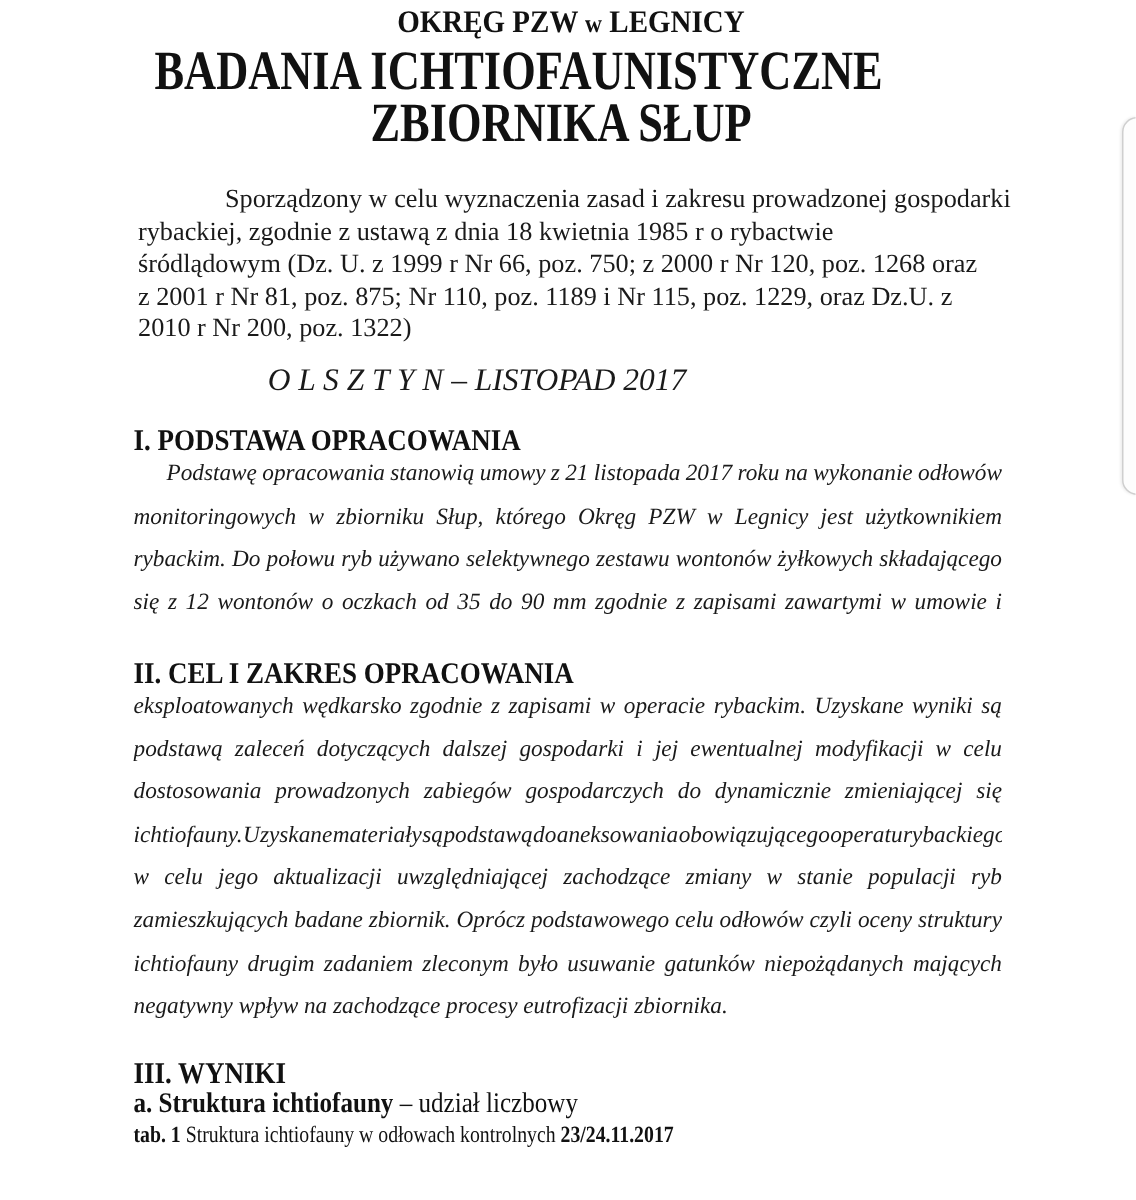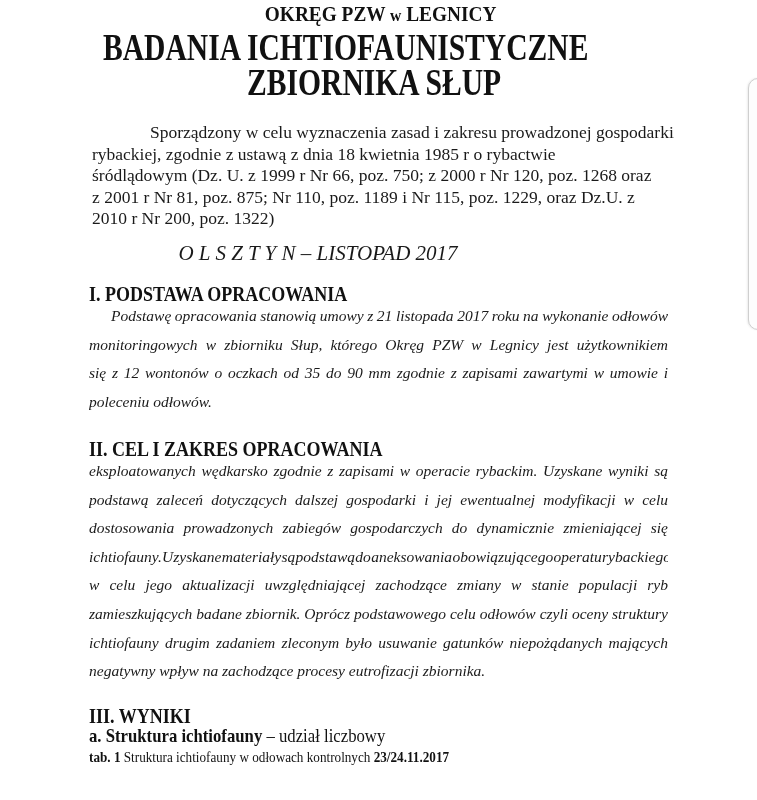--- a/index.html
+++ b/index.html
@@ -87,22 +87,22 @@
     <span>z 2001 r Nr 81, poz. 875; Nr 110, poz. 1189 i Nr 115, poz. 1229, oraz Dz.U. z</span>
     <span>2010 r Nr 200, poz. 1322)</span>
   </div>
 
   <div class="place">O L S Z T Y N – LISTOPAD 2017</div>
 
   <div class="h" style="top:283px;">I. PODSTAWA OPRACOWANIA</div>
   <div class="para" style="top:302px;">
     <span class="ln first" style="white-space: nowrap; display: block; word-spacing: -0.363636px;">Podstawę opracowania stanowią umowy z 21 listopada 2017 roku na wykonanie odłowów</span>
     <span class="ln" style="white-space: nowrap; display: block; word-spacing: 2.9px;">monitoringowych w zbiorniku Słup, którego Okręg PZW w Legnicy jest użytkownikiem</span>
+    <span class="ln" style="white-space: nowrap; display: block; word-spacing: -1px;">rybackim. Do połowu ryb używano selektywnego zestawu wontonów żyłkowych składającego</span>
     <span class="ln" style="white-space: nowrap; display: block; word-spacing: 1.29412px;">się z 12 wontonów o oczkach od 35 do 90 mm zgodnie z zapisami zawartymi w umowie i</span>
-    <span class="ln last">poleceniu odłowów.</span>
   </div>
 
   <div class="h" style="top:438px;">II. CEL I ZAKRES OPRACOWANIA</div>
   <div class="para" style="top:457px;">
     <span class="ln" style="white-space: nowrap; display: block; word-spacing: 1.1px;">eksploatowanych wędkarsko zgodnie z zapisami w operacie rybackim. Uzyskane wyniki są</span>
     <span class="ln" style="white-space: nowrap; display: block; word-spacing: 3.9px;">podstawą zaleceń dotyczących dalszej gospodarki i jej ewentualnej modyfikacji w celu</span>
     <span class="ln" style="white-space: nowrap; display: block; word-spacing: 4.85714px;">dostosowania prowadzonych zabiegów gospodarczych do dynamicznie zmieniającej się</span>
     <span class="ln" style="white-space: nowrap; display: block; word-spacing: -3.55556px;">ichtiofauny. Uzyskane materiały są podstawą do aneksowania obowiązującego operatu rybackiego</span>
     <span class="ln" style="white-space: nowrap; display: block; word-spacing: 6.2px;">w celu jego aktualizacji uwzględniającej zachodzące zmiany w stanie populacji ryb</span>
     <span class="ln" style="white-space: nowrap; display: block; word-spacing: -0.666667px;">zamieszkujących badane zbiornik. Oprócz podstawowego celu odłowów czyli oceny struktury</span>

